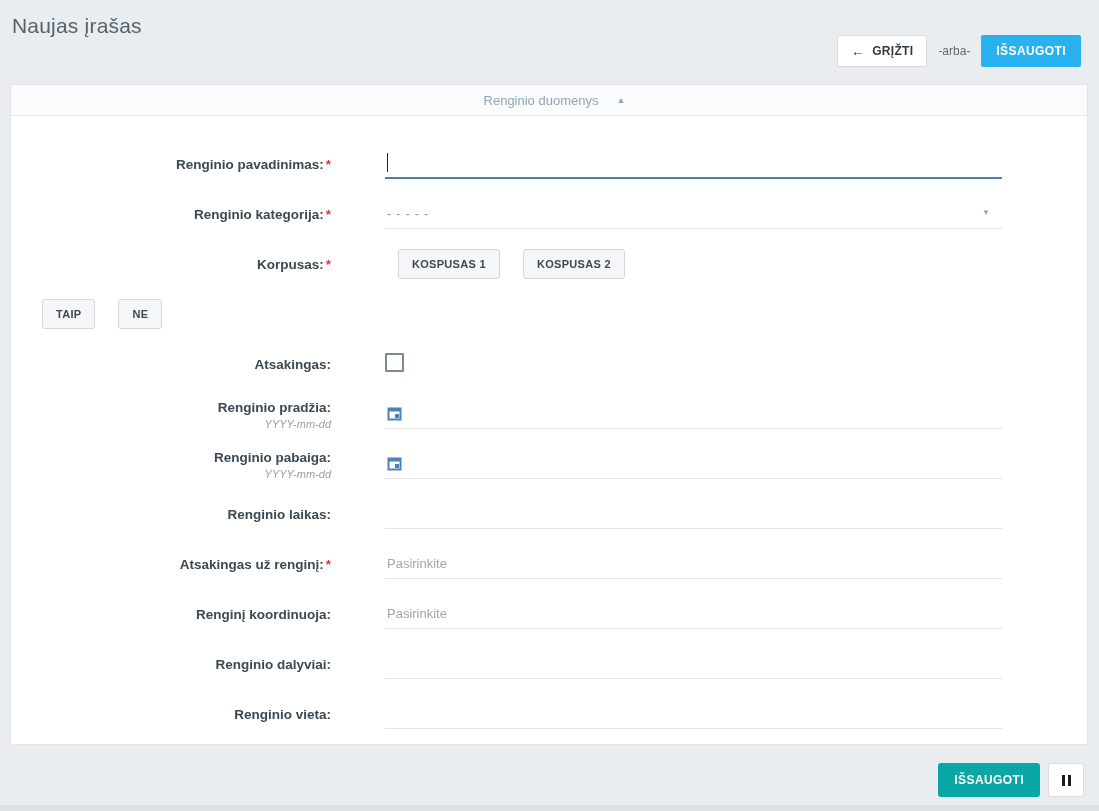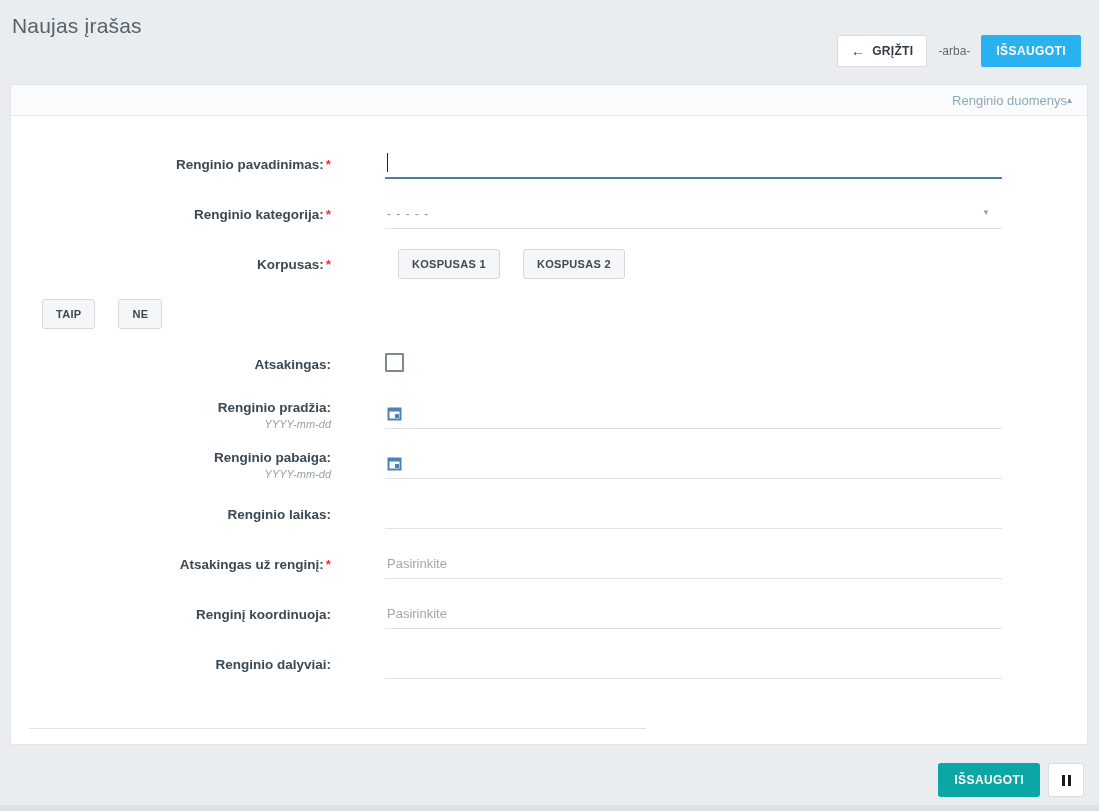--- a/index.html
+++ b/index.html
@@ -35,22 +35,22 @@
     letter-spacing: .4px; padding: 9px 15px;
   }
 
   
   .panel {
     position: absolute; top: 84px; left: 10px; width: 1078px; height: 661px;
     background: #ffffff; border: 1px solid #e1e5e8; border-radius: 2px;
   }
   .panel-header {
     height: 31px; background: #fafbfc; border-bottom: 1px solid #e6eaec;
-    display: flex; align-items: center; justify-content: flex-end;
-    padding: 0 15px 0 24px; border-radius: 2px 2px 0 0;
+    display: flex; align-items: center; justify-content: center;
+    padding: 0 15px 0 24px; border-radius: 2px 2px 0 0; gap: 20px;
   }
   .panel-title { font-size: 13px; color: #8fa6ba; }
   .collapse-icon { font-size: 10px; color: #8fa6ba; cursor: pointer; line-height: 10px; }
 
   .panel-body { padding-top: 23px; }
 
   
   .row { display: flex; min-height: 50px; align-items: center; gap: 36px; }
   .label-col {
     width: 320px; text-align: right; padding-right: 0;
@@ -263,20 +263,23 @@
     <div class="row">
       <div class="label-col">
         <label>Renginio dalyviai:</label>
       </div>
       <div class="control-col">
         <input class="u-input" type="text" value="" style="">
       </div>
     </div>
 
     <div class="row">
+      <div class="label-col">
+        <label>Renginio vieta:</label>
+      </div>
       <div class="control-col">
         <input class="u-input" type="text" value="" style="">
       </div>
     </div>
 
   </div>
 </div>
 
 <div class="footer-actions">
   <button class="btn btn-save-bottom" style="background:#0ba6a6">IŠSAUGOTI</button>

